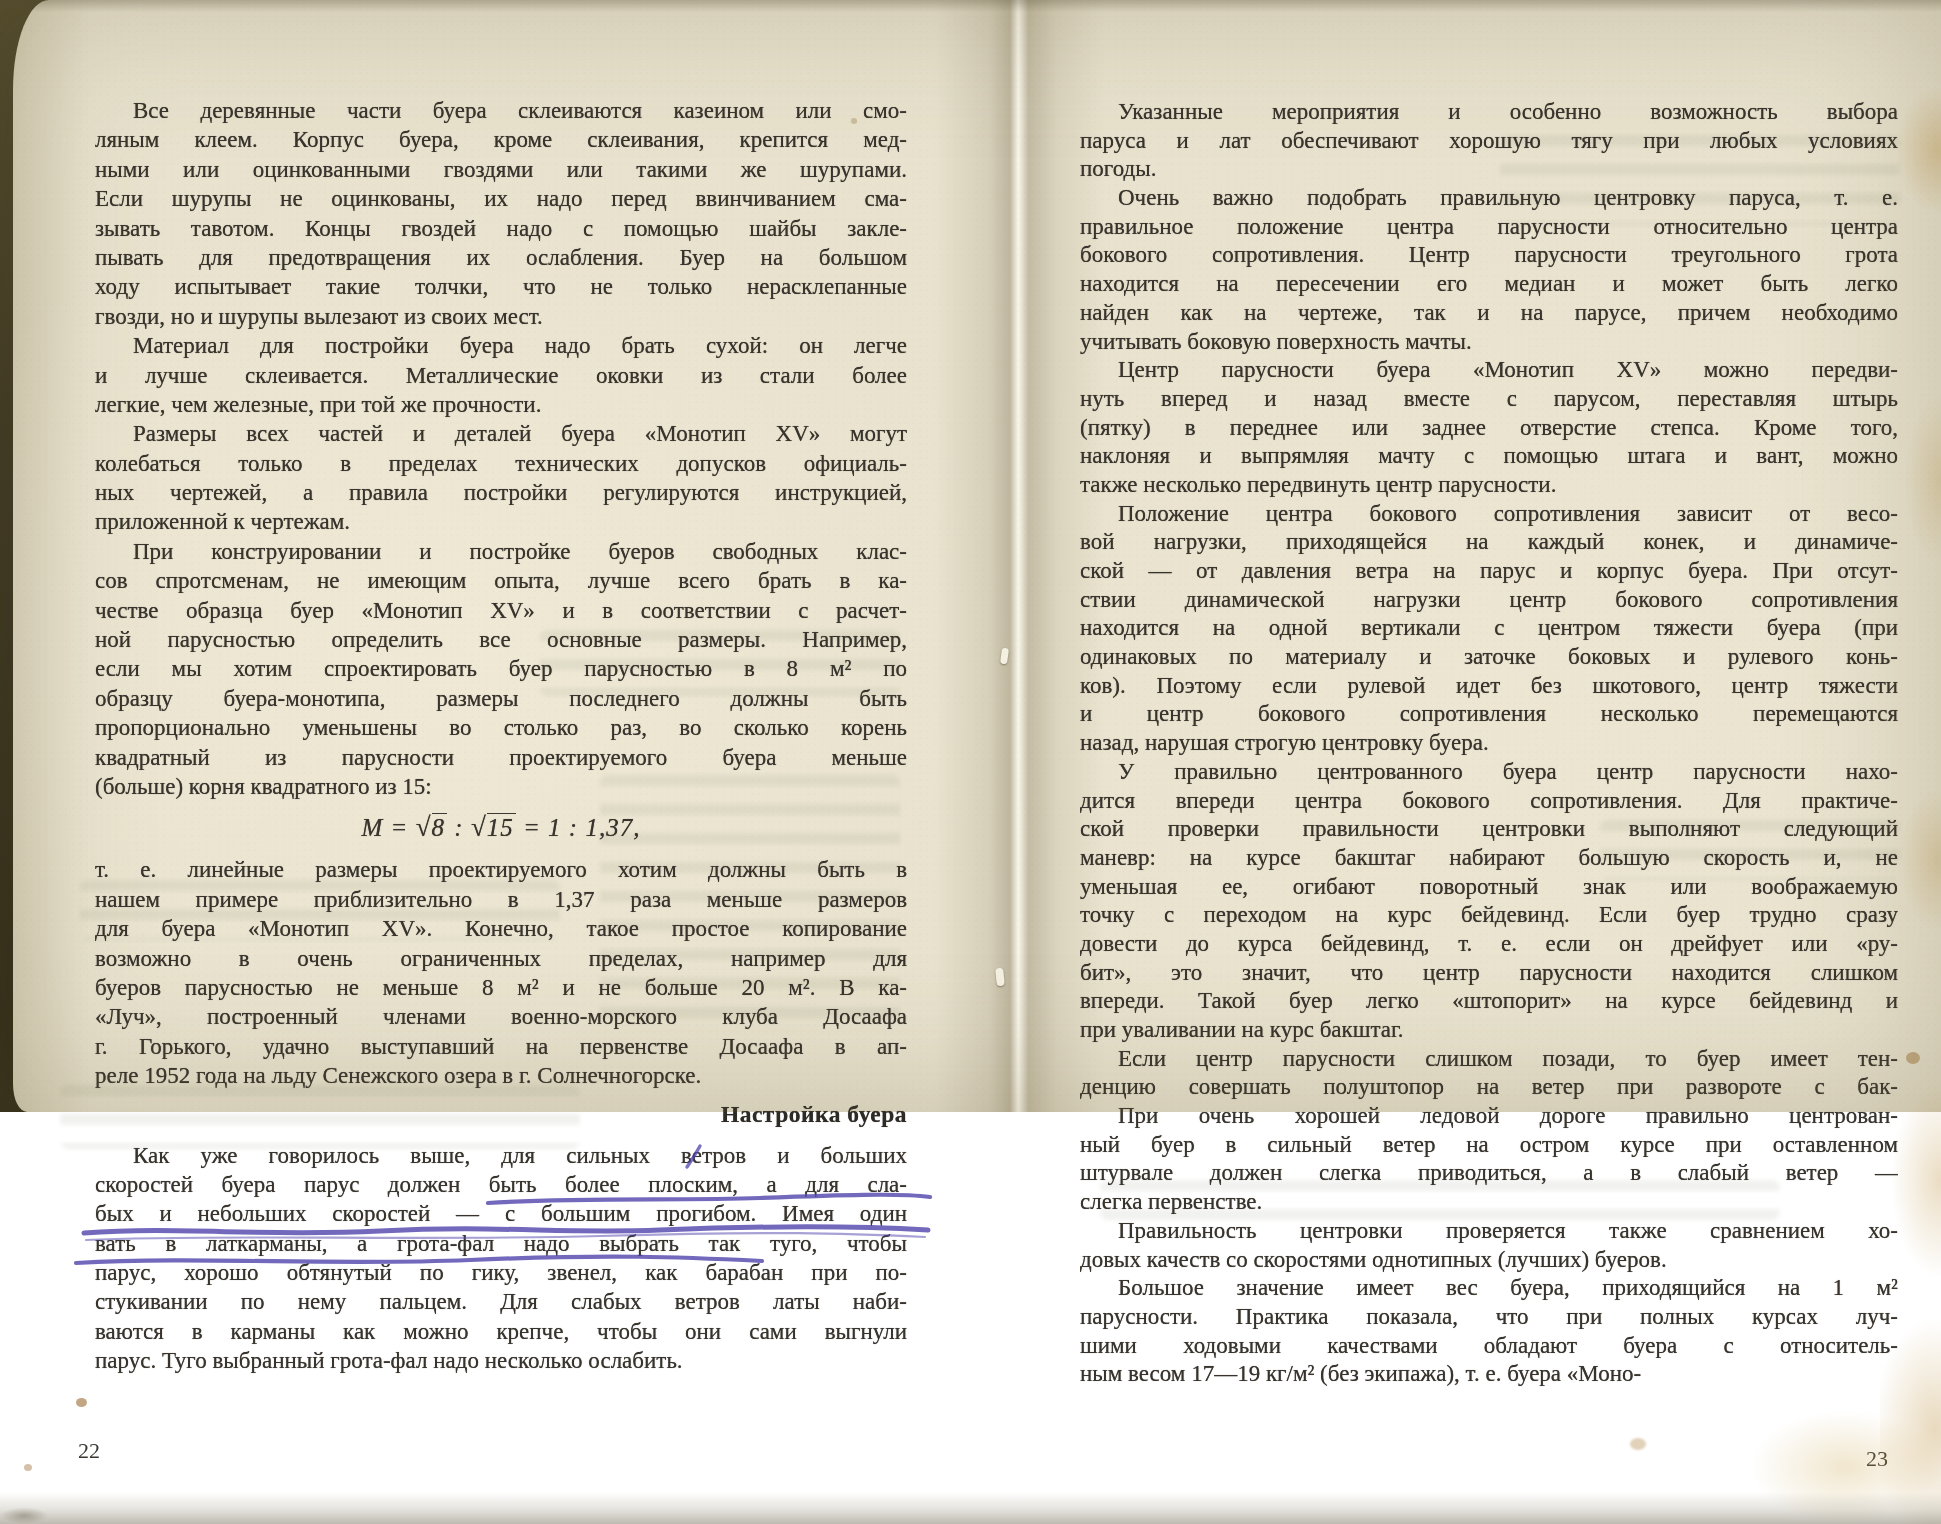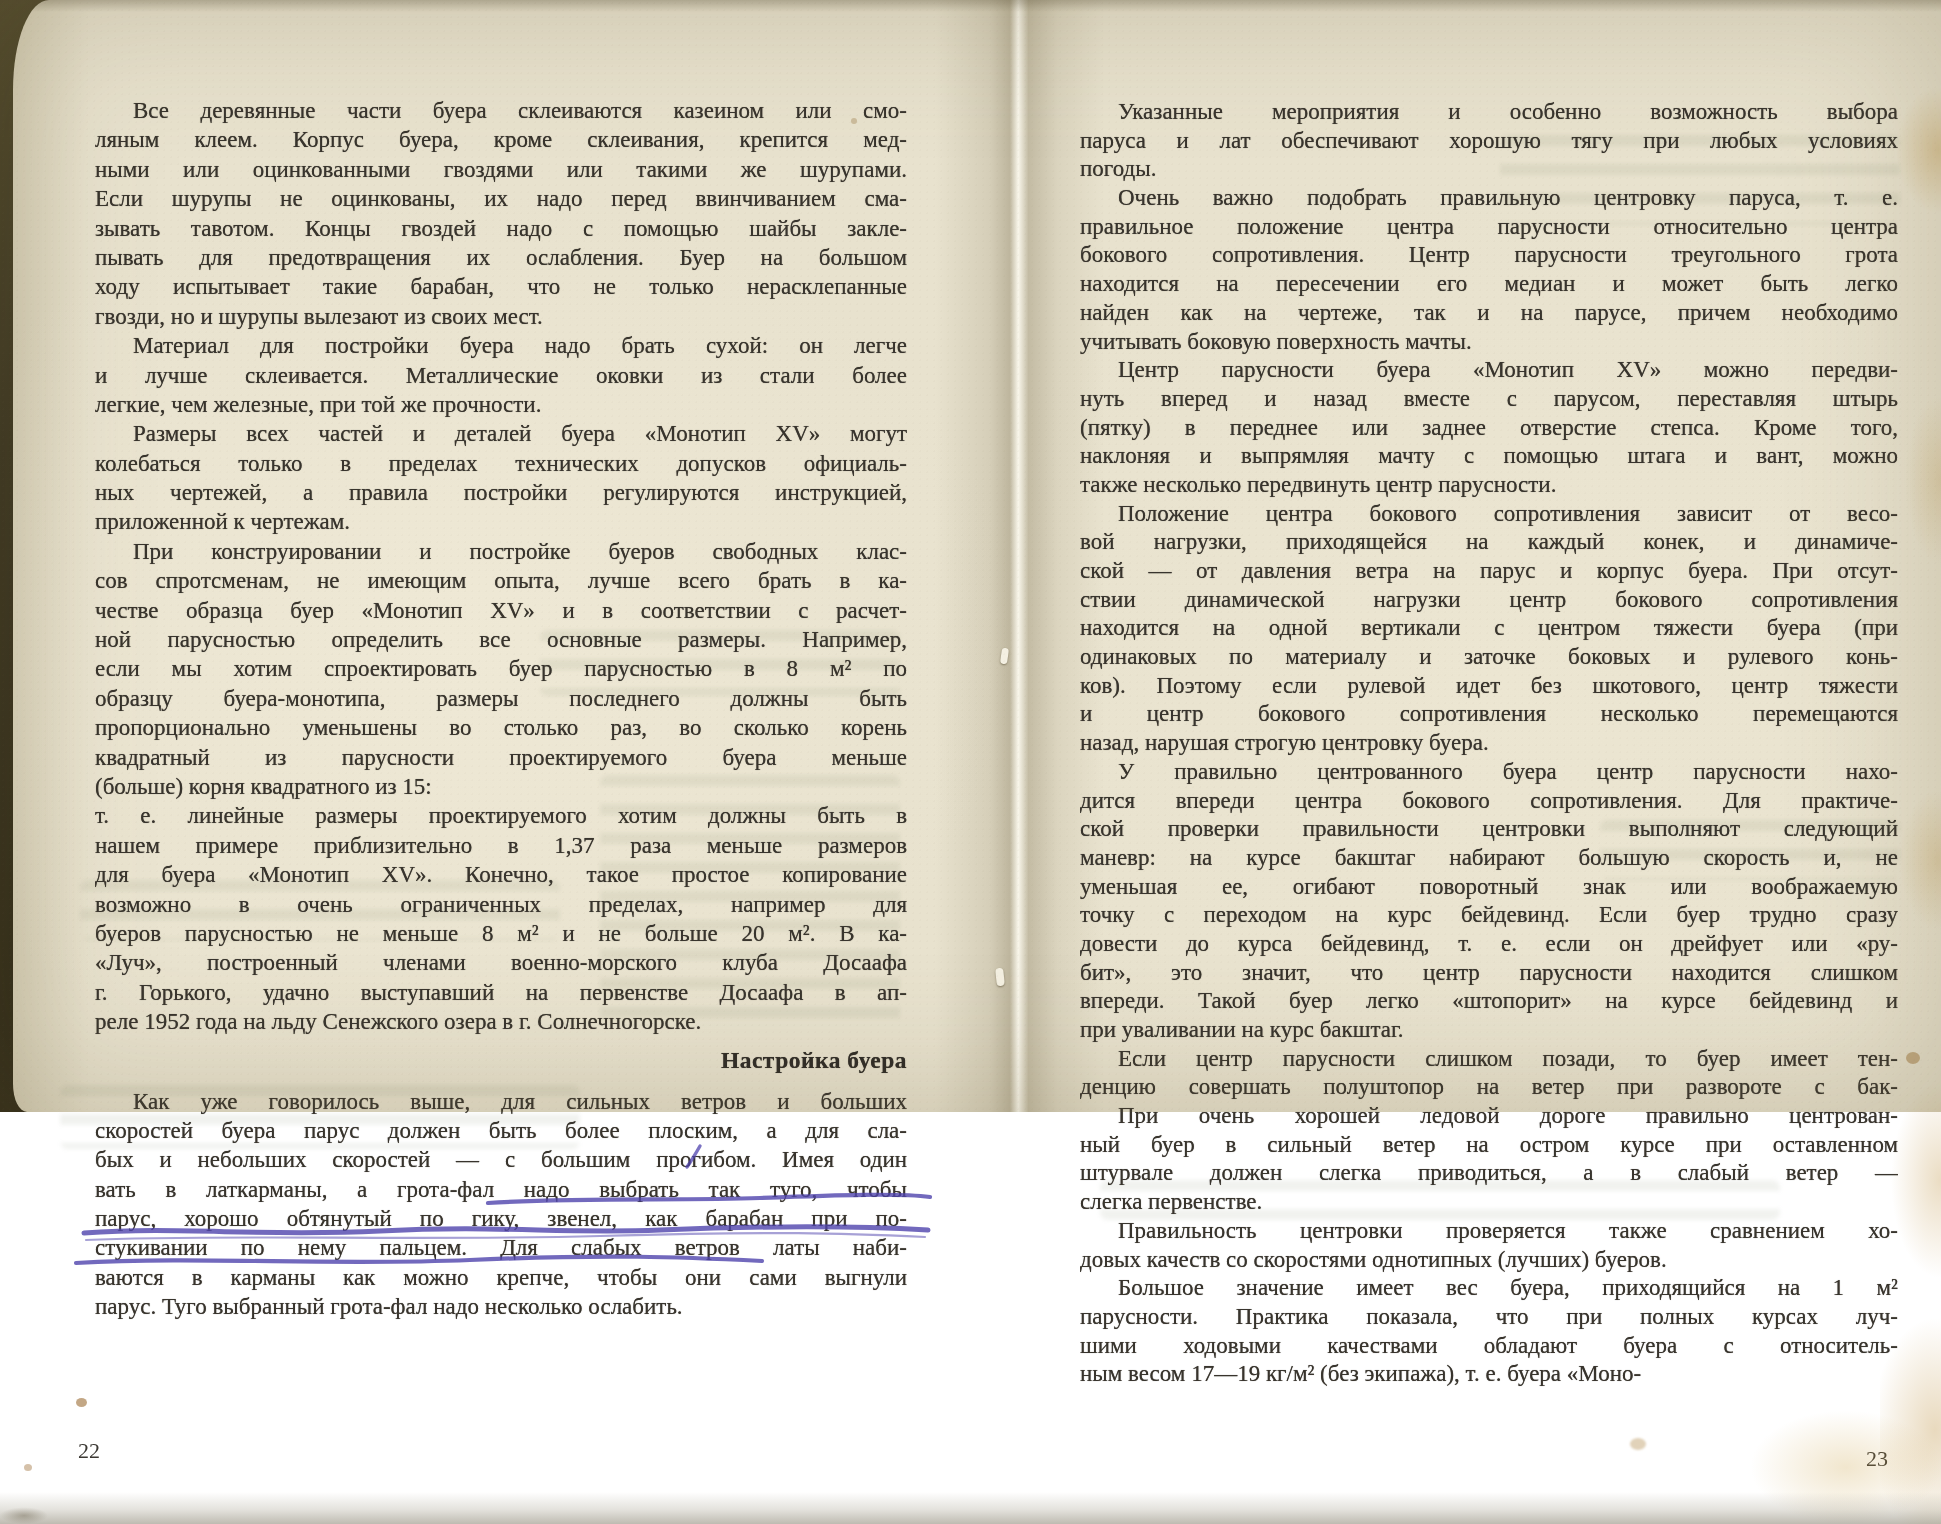--- a/index.html
+++ b/index.html
@@ -119,21 +119,21 @@
   <div class="thread" id="thread-2"></div>
 
   <div class="col" id="left-col">
       <div>
         <div class="line first">Все деревянные части буера склеиваются казеином или смо-</div>
         <div class="line">ляным клеем. Корпус буера, кроме склеивания, крепится мед-</div>
         <div class="line">ными или оцинкованными гвоздями или такими же шурупами.</div>
         <div class="line">Если шурупы не оцинкованы, их надо перед ввинчиванием сма-</div>
         <div class="line">зывать тавотом. Концы гвоздей надо с помощью шайбы закле-</div>
         <div class="line">пывать для предотвращения их ослабления. Буер на большом</div>
-        <div class="line">ходу испытывает такие барабан, что не только нерасклепанные</div>
+        <div class="line">ходу испытывает такие толчки, что не только нерасклепанные</div>
         <div class="line plast">гвозди, но и шурупы вылезают из своих мест.</div>
       </div>
       <div>
         <div class="line first">Материал для постройки буера надо брать сухой: он легче</div>
         <div class="line">и лучше склеивается. Металлические оковки из стали более</div>
         <div class="line plast">легкие, чем железные, при той же прочности.</div>
       </div>
       <div>
         <div class="line first">Размеры всех частей и деталей буера «Монотип XV» могут</div>
         <div class="line">колебаться только в пределах технических допусков официаль-</div>
@@ -144,20 +144,21 @@
         <div class="line first">При конструировании и постройке буеров свободных клас-</div>
         <div class="line">сов спротсменам, не имеющим опыта, лучше всего брать в ка-</div>
         <div class="line">честве образца буер «Монотип XV» и в соответствии с расчет-</div>
         <div class="line">ной парусностью определить все основные размеры. Например,</div>
         <div class="line">если мы хотим спроектировать буер парусностью в 8 м² по</div>
         <div class="line">образцу буера-монотипа, размеры последнего должны быть</div>
         <div class="line">пропорционально уменьшены во столько раз, во сколько корень</div>
         <div class="line">квадратный из парусности проектируемого буера меньше</div>
         <div class="line plast">(больше) корня квадратного из 15:</div>
       </div>
+      <div class="formula"><span>M = </span><span class="rt">√</span><span class="rad">8</span><span> : </span><span class="rt">√</span><span class="rad">15</span><span> = 1 : 1,37,</span></div>
       <div>
         <div class="line">т. е. линейные размеры проектируемого хотим должны быть в</div>
         <div class="line">нашем примере приблизительно в 1,37 раза меньше размеров</div>
         <div class="line">для буера «Монотип XV». Конечно, такое простое копирование</div>
         <div class="line">возможно в очень ограниченных пределах, например для</div>
         <div class="line">буеров парусностью не меньше 8 м² и не больше 20 м². В ка-</div>
         <div class="line">«Луч», построенный членами военно-морского клуба Досаафа</div>
         <div class="line">г. Горького, удачно выступавший на первенстве Досаафа в ап-</div>
         <div class="line plast">реле 1952 года на льду Сенежского озера в г. Солнечногорске.</div>
       </div>

